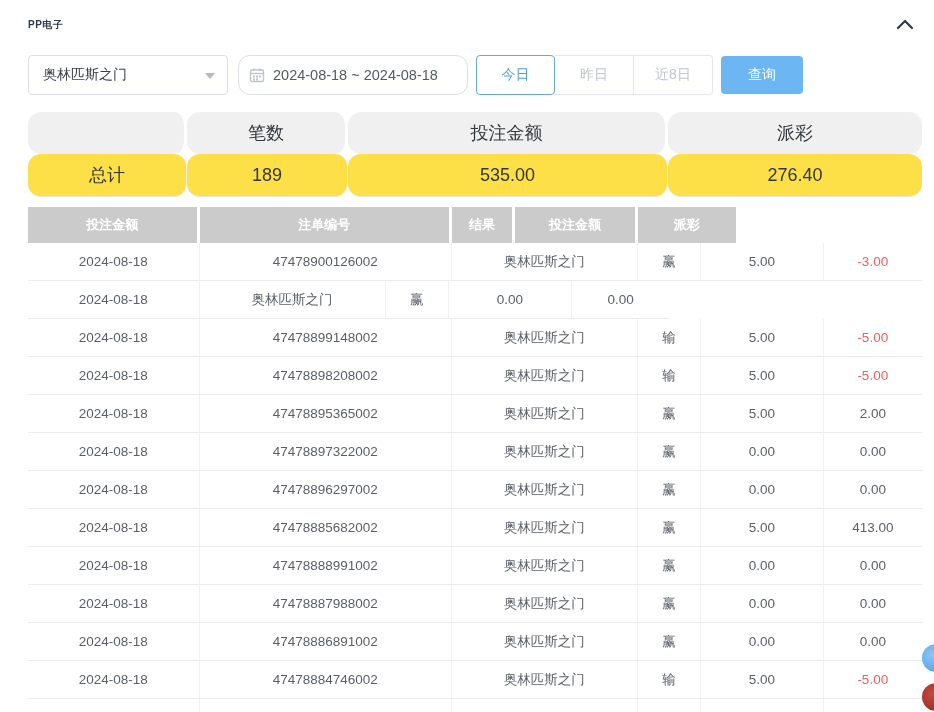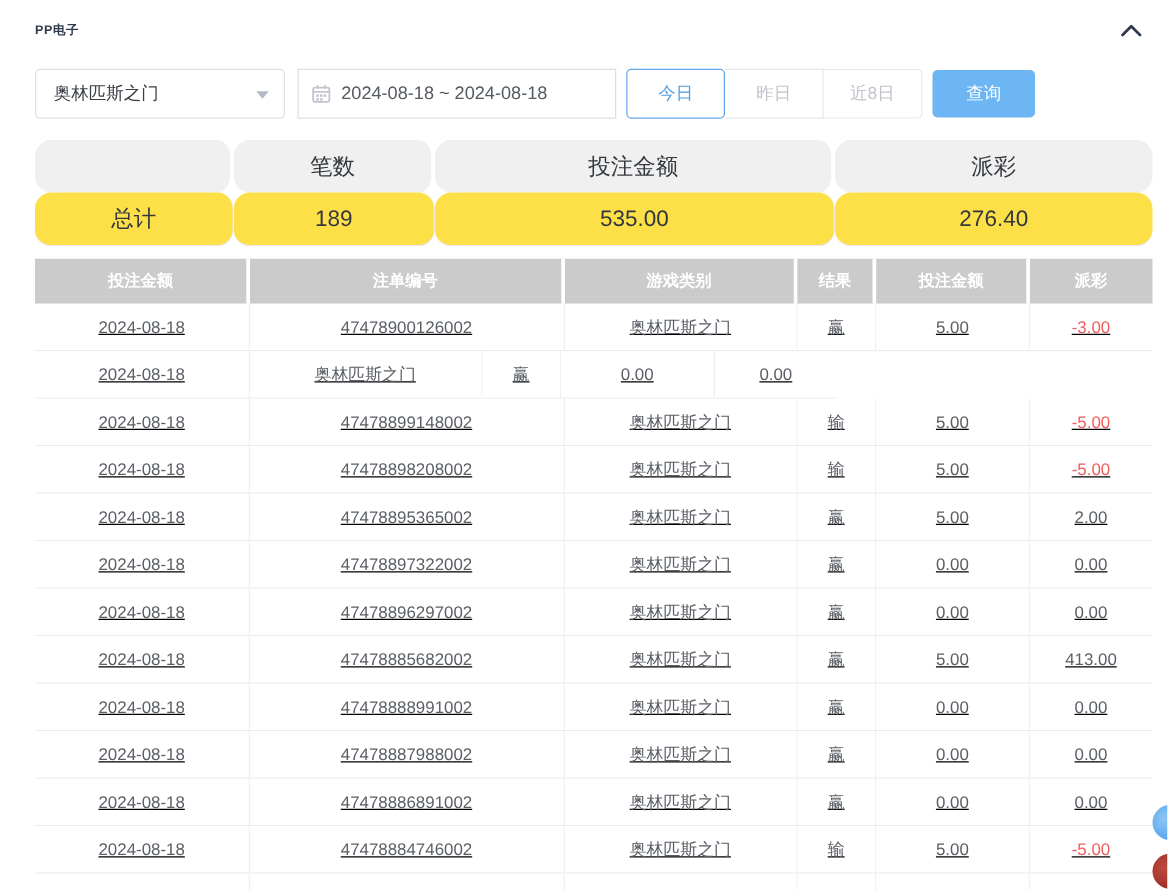--- a/index.html
+++ b/index.html
@@ -19,21 +19,21 @@
     position:relative; width:200px; height:40px; border:1px solid #dcdfe6; border-radius:4px;
     display:flex; align-items:center; padding:0 30px 0 14px; cursor:pointer; background:#fff;
   }
   .game-select .sel-text { font-size:14px; color:#3a3f46; }
   .caret-down {
     position:absolute; right:12px; top:17px; width:0; height:0;
     border-left:5px solid transparent; border-right:5px solid transparent;
     border-top:6px solid #b4bac3;
   }
   .date-input {
-    margin-left:10px; width:255px; height:40px; border:1px solid #dcdfe6; border-radius:0;
+    margin-left:10px; width:230px; height:40px; border:1px solid #dcdfe6; border-radius:12px;
     display:flex; align-items:center; padding:0 10px; background:#fff; cursor:pointer;
   }
   .date-input .cal { flex:0 0 auto; margin-right:8px; display:flex; }
   .date-input .dr-text { font-size:14.5px; color:#545a62; white-space:nowrap; }
   .quick-group { display:flex; margin-left:8px; height:40px;align-items:center; }
   .quick-btn {
     min-width:79px; height:40px; display:flex; align-items:center; justify-content:center;
     font-size:14px; color:#c0c4cc; background:#fff; border:1px solid #e4e7ed;
     border-left-width:0; cursor:pointer;
   }
@@ -56,21 +56,21 @@
   .sum-body .sum-cell:last-child { border-right:none; }
   .s0 { width:17.8%; } .s1 { width:18.0%; } .s2 { width:35.8%; } .s3 { width:28.4%; }
   
   .bet-table { margin:10px 12px 0 28px; }
   .thead { display:flex; }
   .th {
     background:#cbcbcb; color:#fff; font-weight:bold; font-size:13px; height:36px;
     display:flex; align-items:center; justify-content:center; border-right:3px solid #fff;
   }
   .th:last-child { border-right:none; }
-  .trow { display:flex;text-decoration:underline; }
+  .trow { display:flex; }
   .tcell {
     height:38px; display:flex; align-items:center; justify-content:center;
     font-size:13.5px; color:#5a5f66; background:#fff;
     border-bottom:1px solid #ebebeb; border-right:1px solid #f0f0f0;
   }
   .tcell:last-child { border-right:none; }
   .tcell.neg { color:#f15c5c; }
   .c0 { width:19.2%; } .c1 { width:28.2%; } .c2 { width:20.8%; }
   .c3 { width:7.1%; }  .c4 { width:13.7%; } .c5 { width:11.0%; }
   
@@ -136,21 +136,20 @@
       <div class="sum-cell s1">189</div>
       <div class="sum-cell s2">535.00</div>
       <div class="sum-cell s3">276.40</div>
     </div>
   </div>
 
   <div class="bet-table">
     <div class="thead">
       <div class="th c0">投注金额</div>
       <div class="th c1">注单编号</div>
-      <div class="th c2">游戏类别</div>
       <div class="th c3">结果</div>
       <div class="th c4">投注金额</div>
       <div class="th c5">派彩</div>
     </div>
     <div>
         <div class="trow">
           <div class="tcell c0">2024-08-18</div>
           <div class="tcell c1">47478900126002</div>
           <div class="tcell c2">奥林匹斯之门</div>
           <div class="tcell c3">赢</div>

